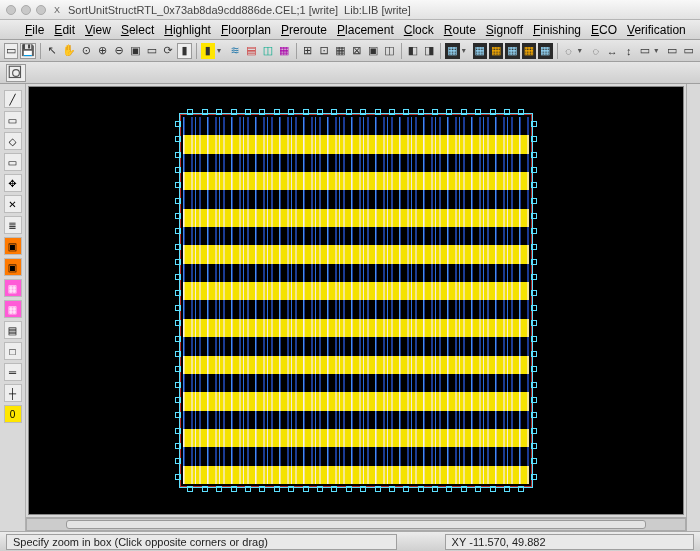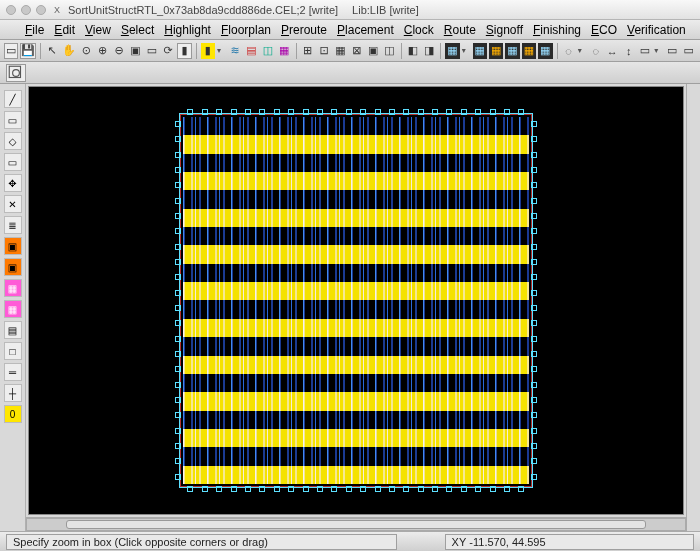--- a/index.html
+++ b/index.html
@@ -172,22 +172,22 @@
 </head>
 <body>
 
 <div class="titlebar">
   <div class="traffic">
     <span></span>
     <span></span>
     <span></span>
   </div>
   <span class="x11-icon">X</span>
-  <span>SortUnitStructRTL_0x73ab8da9cdd886de.CEL;2 [write]</span>
-  <span style="margin-left:8px">Lib:LIB [write]</span>
+  <span>SortUnitStructRTL_0x73ab8da9cdd886de.CEL;1 [write]</span>
+  <span style="">Lib:LIB [write]</span>
 
 </div>
 
 <div class="menubar">
   <span class="app-icon"></span>
   <span id="menubar-items"><span class="mi"><u>F</u>ile</span><span class="mi"><u>E</u>dit</span><span class="mi"><u>V</u>iew</span><span class="mi"><u>S</u>elect</span><span class="mi"><u>H</u>ighlight</span><span class="mi"><u>F</u>loorplan</span><span class="mi"><u>P</u>reroute</span><span class="mi"><u>P</u>lacement</span><span class="mi"><u>C</u>lock</span><span class="mi"><u>R</u>oute</span><span class="mi"><u>S</u>ignoff</span><span class="mi"><u>F</u>inishing</span><span class="mi"><u>E</u>CO</span><span class="mi"><u>V</u>erification</span></span>
   <span class="chev">»</span>
 </div>
 
 <div class="toolbar">
@@ -387,15 +387,15 @@
 
   <div class="rscroll"></div>
 </div>
 
 <div class="statusbar">
   <div class="cell wide">
     <span>Specify zoom in box (Click opposite corners or drag)</span>
   </div>
   <div class="cell xy">
     <span>XY</span>&nbsp;
-    <span>-11.570, 44.595</span>
+    <span>-11.570, 49.882</span>
   </div>
 </div>
 
 </body></html>

